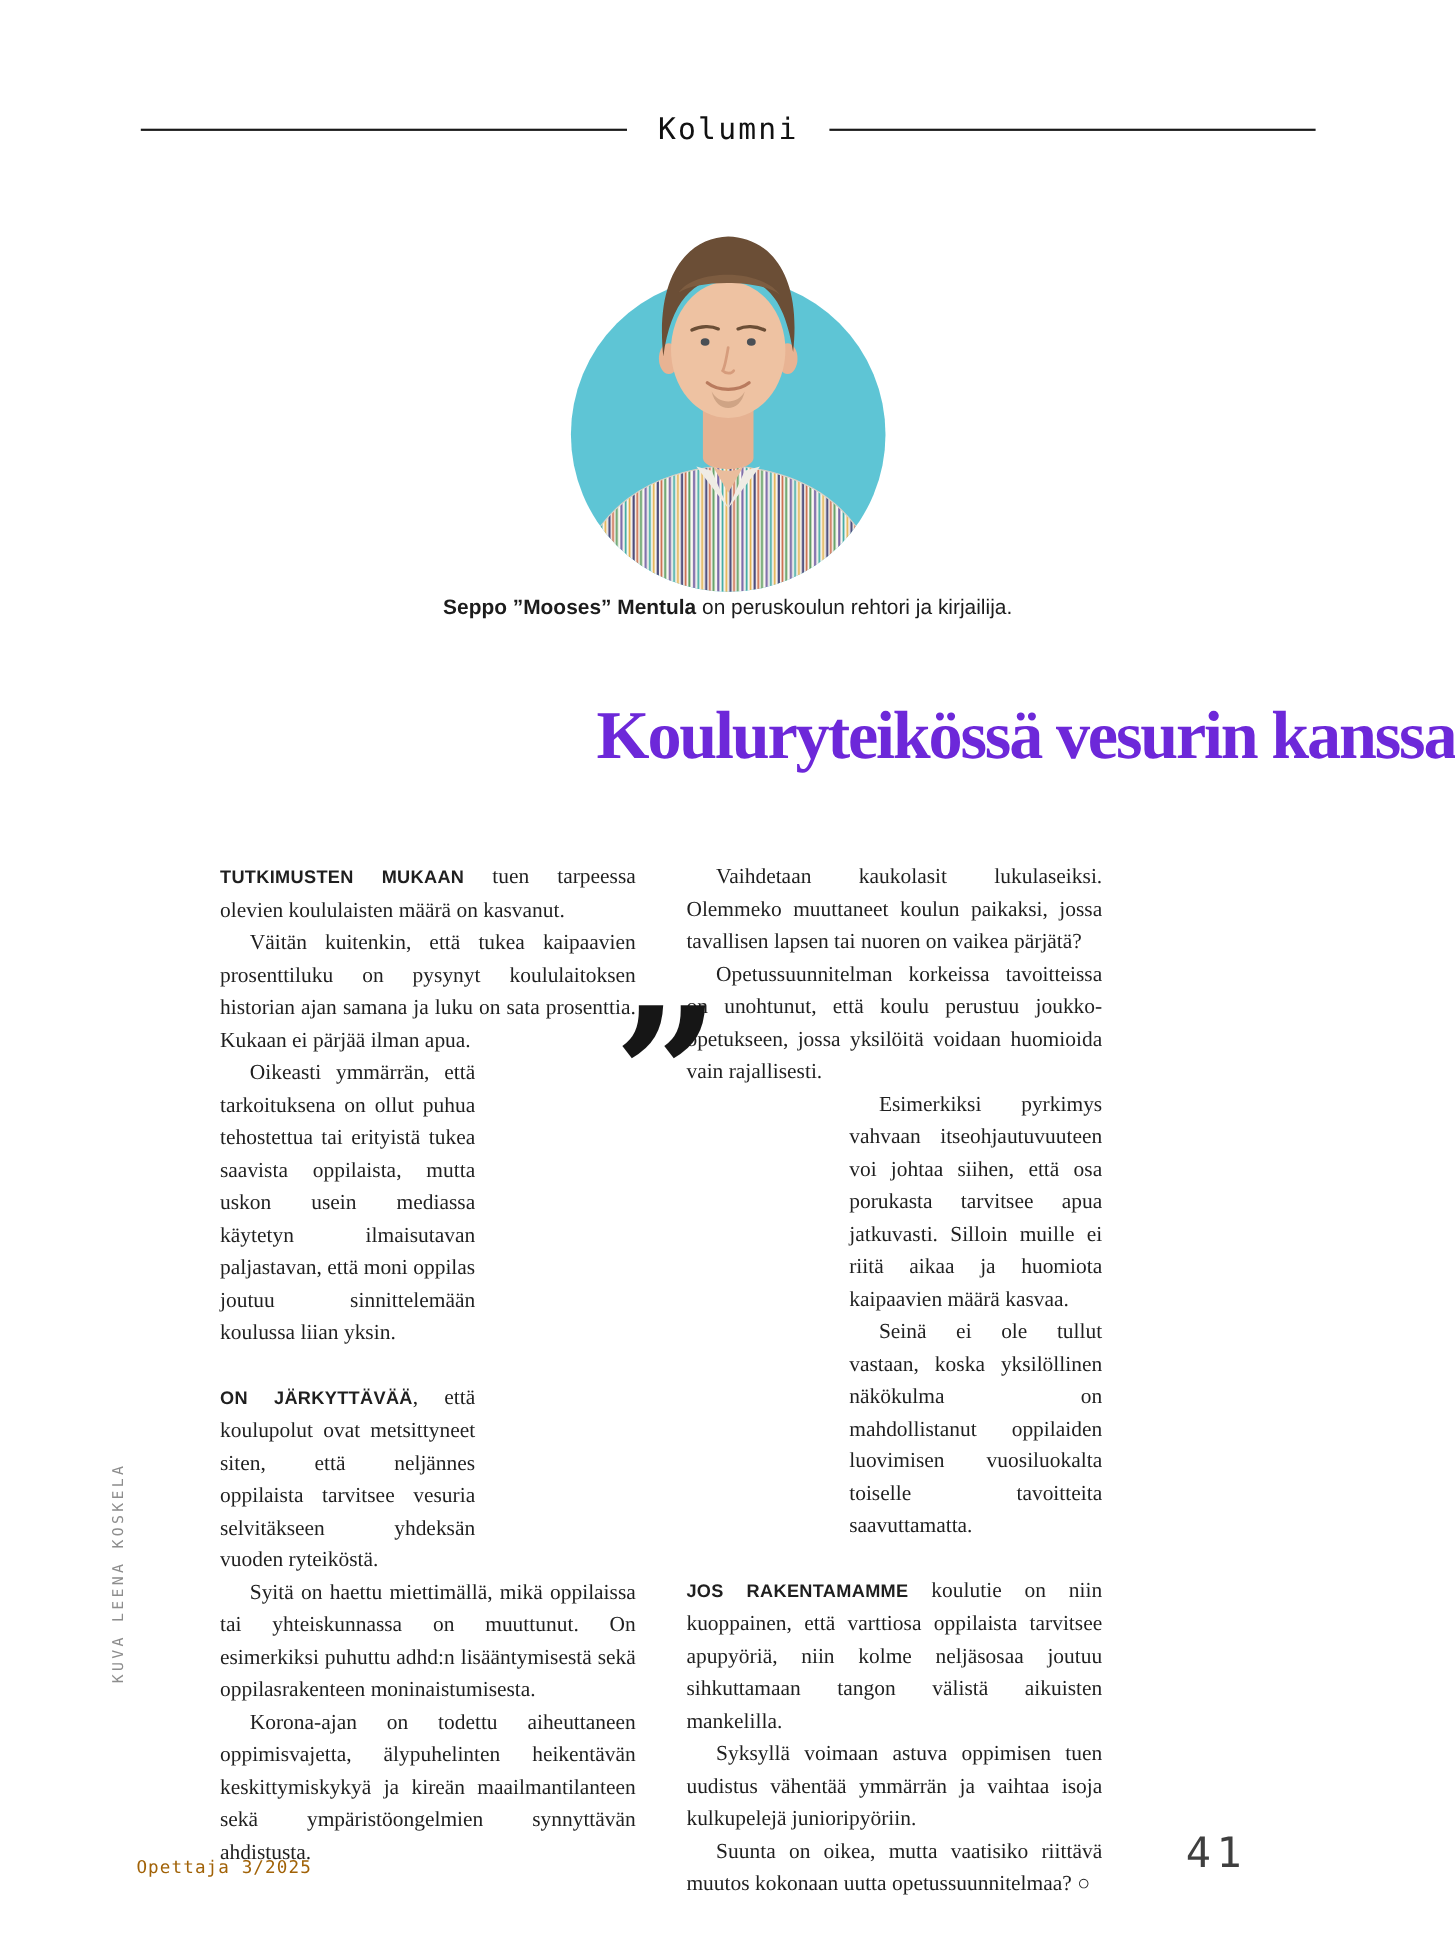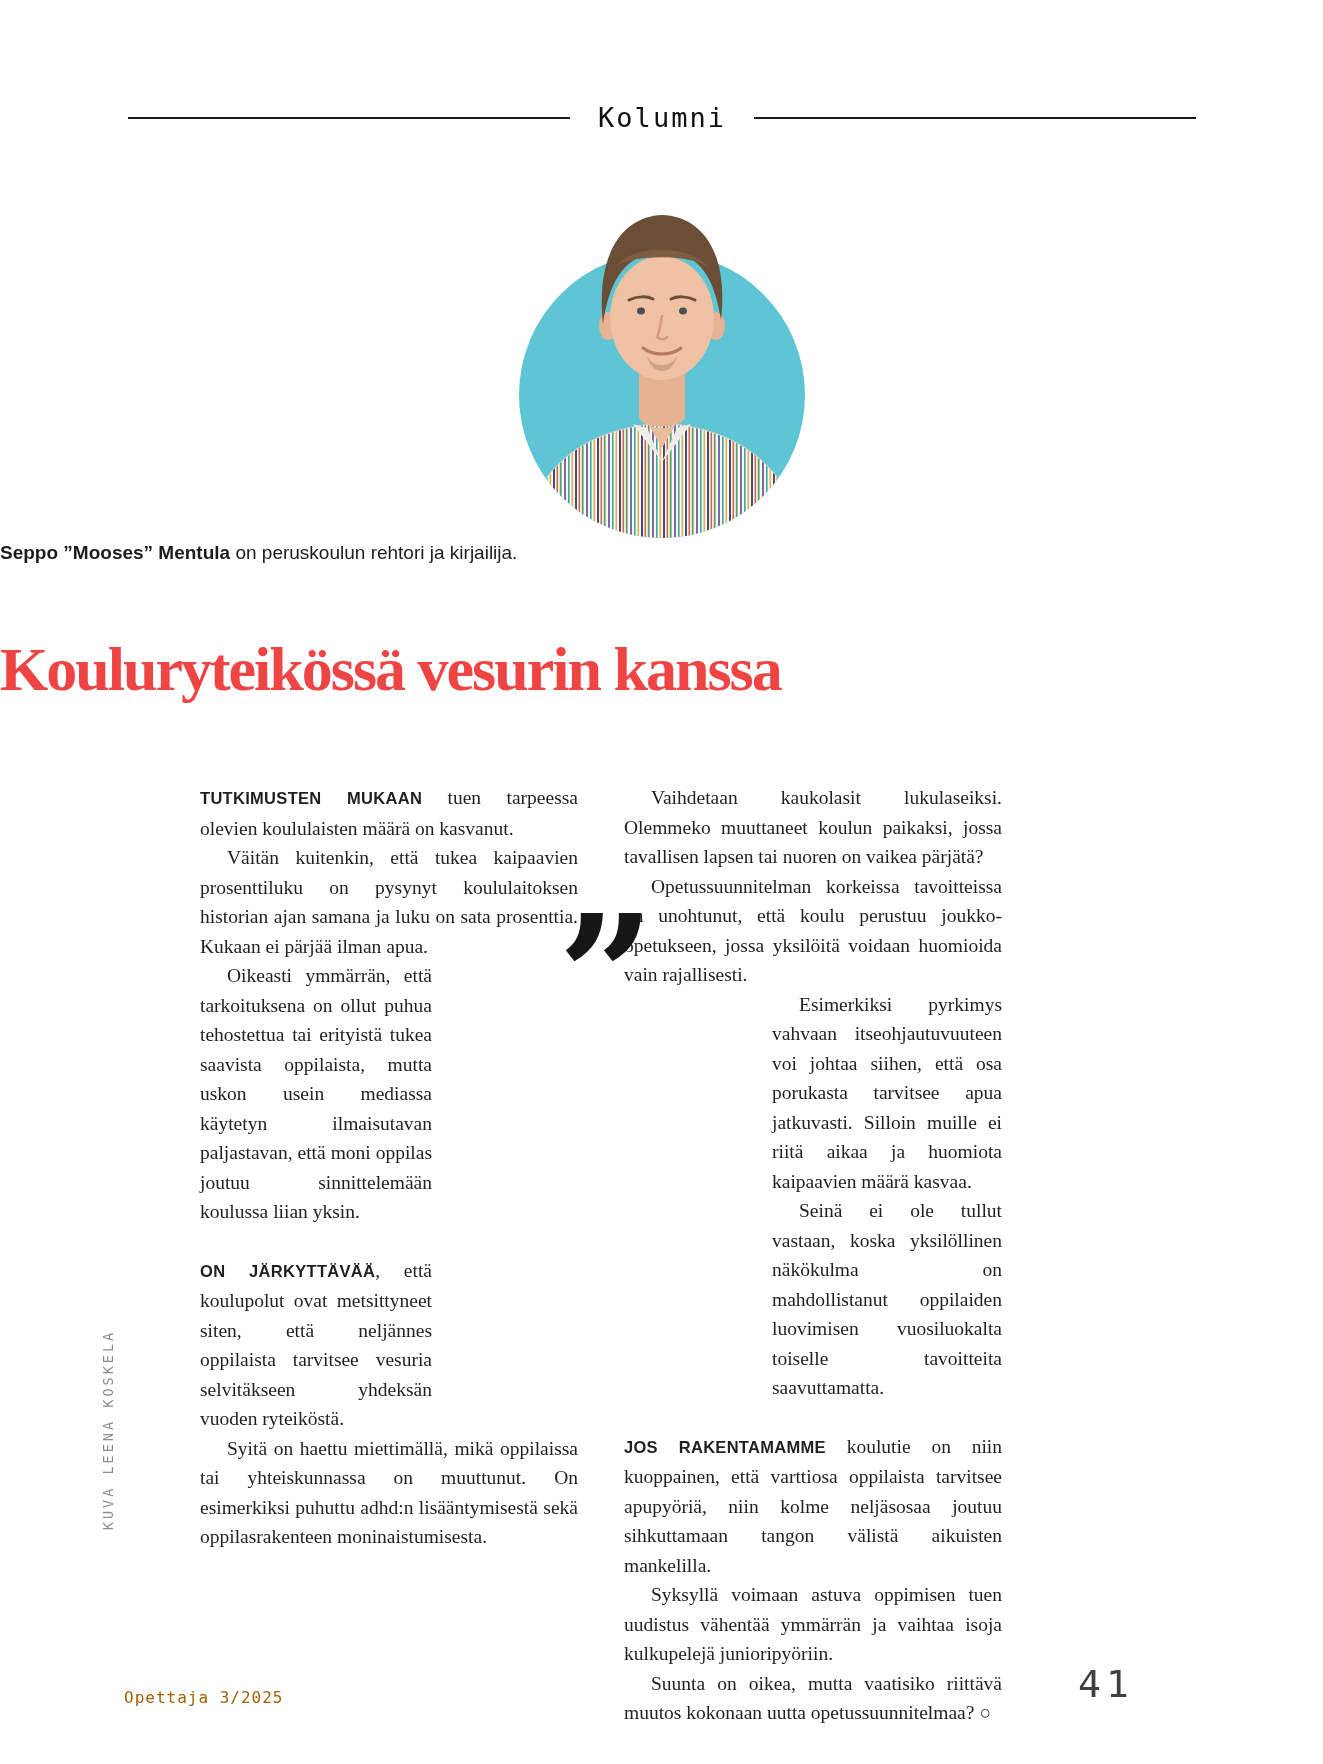--- a/index.html
+++ b/index.html
@@ -18,31 +18,31 @@
   .kolumni-label {
     font-family:"DejaVu Sans Mono", monospace; font-size:27px;
     letter-spacing:2px; color:#111; white-space:nowrap;
   }
 
   
   .photo-wrap { position:absolute; left:497px; top:196px; width:330px; height:348px; }
 
   
   .caption {
-    position:absolute; left:0; top:538px; width:1323px; 
+    position:absolute; left:0; top:538px; width:1323px; text-align:center;
     font-family:"Liberation Sans", sans-serif; font-size:19px; line-height:30px; color:#1c1c1c;
   }
   .caption .bold { font-weight:bold; }
   .caption .link-line { font-style:italic; }
 
   
   .title {
-    position:absolute; left:0; top:592px; width:1323px; text-align:left;
+    position:absolute; left:0; top:592px; width:1323px; text-align:right;
     font-family:"Liberation Serif", serif; font-weight:bold; font-size:62px;
-    letter-spacing:-2px; color:#ef4444;
+    letter-spacing:-2px; color:#6d28d9;
   }
 
   
   .body-col {
     position:absolute; top:783px; width:378px;
     font-size:19.5px; line-height:29.5px; text-align:justify; color:#1f1f1f;
   }
   .col-left { left:200px; }
   .col-right { left:624px; }
   .para { margin:0; }
@@ -154,20 +154,21 @@
   </div>
 
   <h1 class="title">Kouluryteikössä vesurin kanssa</h1>
 
   <div class="body-col col-left">
     <p class="para"><span class="lead">TUTKIMUSTEN MUKAAN</span><span> tuen tarpeessa olevien koululaisten määrä on kasvanut.</span></p>
     <p class="para indent">Väitän kuitenkin, että tukea kaipaavien prosenttiluku on pysynyt koululaitoksen historian ajan samana ja luku on sata prosenttia. Kukaan ei pärjää ilman apua.</p>
     <p class="para indent narrow-r">Oikeasti ymmärrän, että tarkoituksena on ollut puhua tehostettua tai erityistä tukea saavista oppilaista, mutta uskon usein mediassa käytetyn ilmaisutavan paljastavan, että moni oppilas joutuu sinnittelemään koulussa liian yksin.</p>
     <p class="para lead-para narrow-r"><span class="lead">ON JÄRKYTTÄVÄÄ</span><span>, että koulupolut ovat metsittyneet siten, että neljännes oppilaista tarvitsee vesuria selvitäkseen yhdeksän vuoden ryteiköstä.</span></p>
     <p class="para indent">Syitä on haettu miettimällä, mikä oppilaissa tai yhteiskunnassa on muuttunut. On esimerkiksi puhuttu adhd:n lisääntymisestä sekä oppilasrakenteen moninaistumisesta.</p>
+    <p class="para indent">Korona-ajan on todettu aiheuttaneen oppimisvajetta, älypuhelinten heikentävän keskittymiskykyä ja kireän maailmantilanteen sekä ympäristöongelmien synnyttävän ahdistusta.</p>
   </div>
 
   <div class="body-col col-right">
     <p class="para indent">Vaihdetaan kaukolasit lukulaseiksi. Olemmeko muuttaneet koulun paikaksi, jossa tavallisen lapsen tai nuoren on vaikea pärjätä?</p>
     <p class="para indent">Opetussuunnitelman korkeissa tavoitteissa on unohtunut, että koulu perustuu joukko-opetukseen, jossa yksilöitä voidaan huomioida vain rajallisesti.</p>
     <p class="para indent narrow-l">Esimerkiksi pyrkimys vahvaan itseohjautuvuuteen voi johtaa siihen, että osa porukasta tarvitsee apua jatkuvasti. Silloin muille ei riitä aikaa ja huomiota kaipaavien määrä kasvaa.</p>
     <p class="para indent narrow-l">Seinä ei ole tullut vastaan, koska yksilöllinen näkökulma on mahdollistanut oppilaiden luovimisen vuosiluokalta toiselle tavoitteita saavuttamatta.</p>
     <p class="para lead-para"><span class="lead">JOS RAKENTAMAMME</span><span> koulutie on niin kuoppainen, että varttiosa oppilaista tarvitsee apupyöriä, niin kolme neljäsosaa joutuu sihkuttamaan tangon välistä aikuisten mankelilla.</span></p>
     <p class="para indent">Syksyllä voimaan astuva oppimisen tuen uudistus vähentää ymmärrän ja vaihtaa isoja kulkupelejä junioripyöriin.</p>
     <p class="para indent">Suunta on oikea, mutta vaatisiko riittävä muutos kokonaan uutta opetussuunnitelmaa? ○</p>

